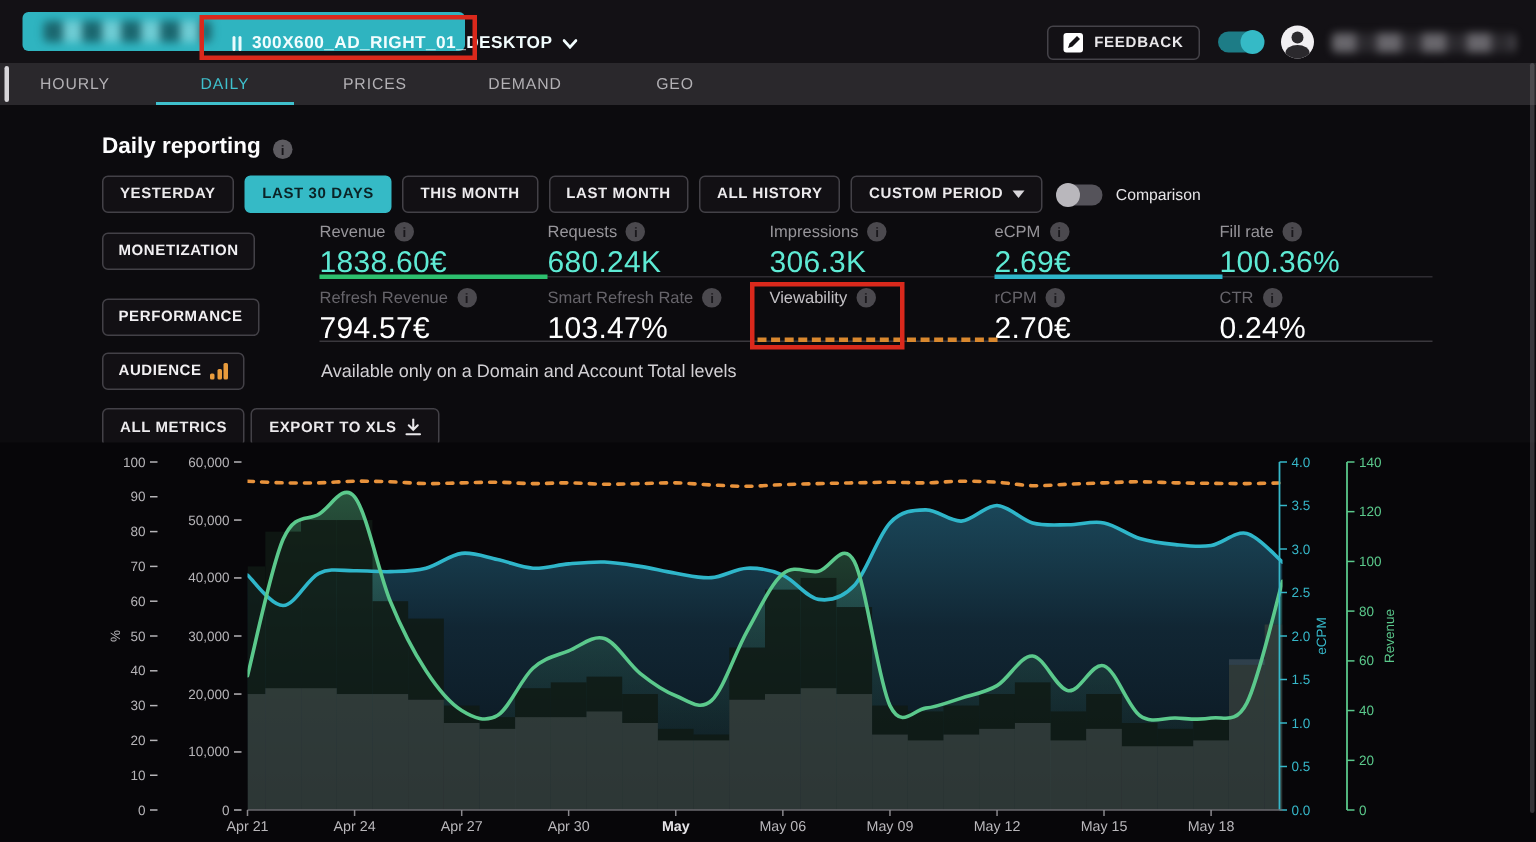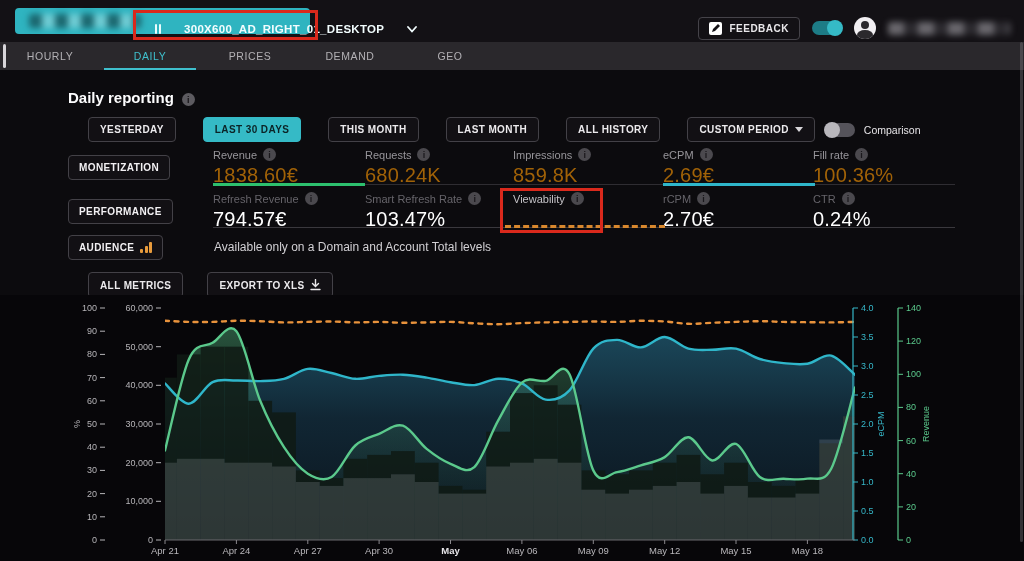--- a/index.html
+++ b/index.html
@@ -7,21 +7,21 @@
               font-family:"Liberation Sans", sans-serif; }
   #app { position:relative; width:1024px; height:561px; background:#0c0b0e; }
 
   
   .topbar { position:absolute; left:0; top:0; width:1024px; height:42px; background:#131115; }
   .site-pill { position:absolute; left:15px; top:8px; height:26px; width:295px;
                background:#2fb4c0; border-radius:4px; display:flex; align-items:center; }
   .pill-blur { position:absolute; left:14px; top:6px; width:112px; height:14px; border-radius:3px;
                background:repeating-linear-gradient(90deg, rgba(10,40,45,.55) 0 13px, rgba(230,250,250,.35) 13px 26px);
                filter:blur(3px); }
-  .pill-unit { position:absolute; left:140px; top:0; height:42px; display:flex; align-items:center; gap:23px; }
+  .pill-unit { position:absolute; left:140px; top:0; height:42px; display:flex; align-items:center; gap:7px; }
   .grip-icon { display:inline-flex; gap:2px; }
   .grip-icon i { display:block; width:2px; height:10px; background:#eafcfd; border-radius:1px; }
   .pill-unit-label { color:#f2fdfe; font-size:11.5px; font-weight:700; letter-spacing:.3px; }
   .redbox { position:absolute; border:3px solid #da291c; }
   .redbox-pill { left:133px; top:10px; width:185px; height:30px; }
   .topbar-right { position:absolute; right:14px; top:0; height:56px; display:flex; align-items:center; gap:12px; }
   .feedback-btn { display:flex; align-items:center; gap:7px; border:1px solid #454349; border-radius:4px;
                   background:transparent; padding:4px 10px; color:#e9e7ea; font-size:10px; font-weight:700;
                   letter-spacing:.5px; font-family:inherit; cursor:pointer; }
   .fb-ic { width:13px; height:13px; background:#fff; border-radius:2px; position:relative; }
@@ -47,35 +47,35 @@
   .tab.active::after { content:""; position:absolute; left:4px; right:4px; bottom:0; height:2px; background:#3fc0cd; }
 
   
   .report-title { position:absolute; left:68px; top:89px; color:#fdfdfe; font-size:15px; font-weight:700;
                   display:flex; align-items:flex-end; gap:8px; }
   .info-icon { display:inline-flex; align-items:center; justify-content:center; width:13px; height:13px;
                border-radius:50%; background:#5d5b60; color:#171519; font-size:9px; font-weight:700; font-style:normal; }
   .period-row { position:absolute; left:68px; top:117px; display:flex; align-items:center; gap:7px; }
   .pbtn { border:1px solid #434147; border-radius:4px; background:#121014; color:#eceaed; font-size:10px;
           font-weight:700; letter-spacing:.4px; padding:6px 11px; font-family:inherit; cursor:pointer;
-          display:flex; align-items:center; gap:6px;margin-left:20px; }
+          display:flex; align-items:center; gap:6px; }
   .pbtn.active { background:#35bac6; border-color:#35bac6; color:#0b2326; }
   .caret-down { width:0; height:0; border-left:4px solid transparent; border-right:4px solid transparent;
                 border-top:5px solid #d8d6da; }
   .comparison-wrap { display:flex; align-items:center; gap:9px; margin-left:3px; }
   .comparison-label { color:#e6e4e7; font-size:10.5px; }
 
   
   .group-btn { position:absolute; left:68px; border:1px solid #434147; border-radius:4px; background:#121014;
                color:#f2f0f3; font-size:10px; font-weight:700; letter-spacing:.4px; padding:6px 10px;
                font-family:inherit; cursor:pointer; display:flex; align-items:center; gap:6px; }
   .mcell { position:absolute; width:150px; }
   .mlabel { display:flex; align-items:center; gap:6px; color:#97959a; font-size:11px; }
   .mlabel .info-icon { background:#4b494e; color:#1a181c; }
-  .mvalue { margin-top:3px; color:#a16207; font-size:20px; letter-spacing:.2px; }
+  .mvalue { margin-top:3px; color:#5eead4; font-size:20px; letter-spacing:.2px; }
   .dim .mlabel { color:#66646a; } .dim .mvalue { color:#ffffff; }
   .sep { position:absolute; height:1px; background:#2f2d32; }
   .ul-green { position:absolute; height:3px; background:#2dc06e; }
   .ul-teal { position:absolute; height:3px; background:#2fb6ca; }
   .ul-dash-orange { position:absolute; height:0; border-top:3px dashed #d9882e; }
   .redbox-view { left:500px; top:188px; width:103px; height:45px; }
   .audience-msg { position:absolute; left:214px; top:240px; color:#d2d0d4; font-size:12px; }
   .bars-mini { display:inline-flex; align-items:flex-end; gap:1.5px; height:11px; }
   .bars-mini i { display:block; width:3px; background:#e89b3c; border-radius:1px; }
   .bars-mini i:nth-child(1){height:4px;} .bars-mini i:nth-child(2){height:7px;} .bars-mini i:nth-child(3){height:11px;}
@@ -171,21 +171,21 @@
         <span>Requests</span>
         <i class="info-icon">i</i>
       </div>
     <div class="mvalue">680.24K</div>
   </div>
   <div class="mcell" style="left:513px; top:148px">
     <div class="mlabel">
         <span>Impressions</span>
         <i class="info-icon">i</i>
       </div>
-    <div class="mvalue">859.8K</div>
+    <div class="mvalue">306.3K</div>
   </div>
   <div class="mcell" style="left:663px; top:148px">
     <div class="mlabel">
         <span>eCPM</span>
         <i class="info-icon">i</i>
       </div>
     <div class="mvalue">2.69€</div>
   </div>
   <div class="mcell" style="left:813px; top:148px">
     <div class="mlabel">

